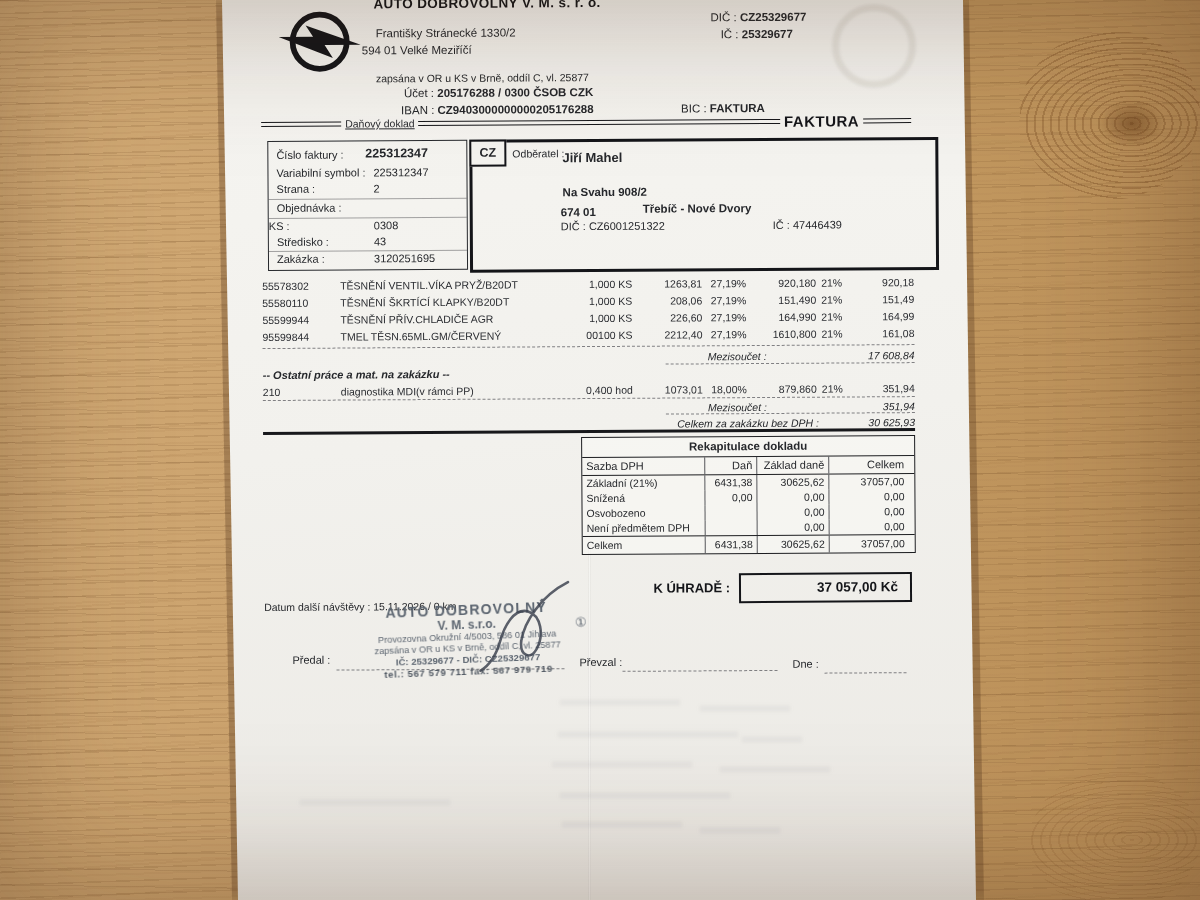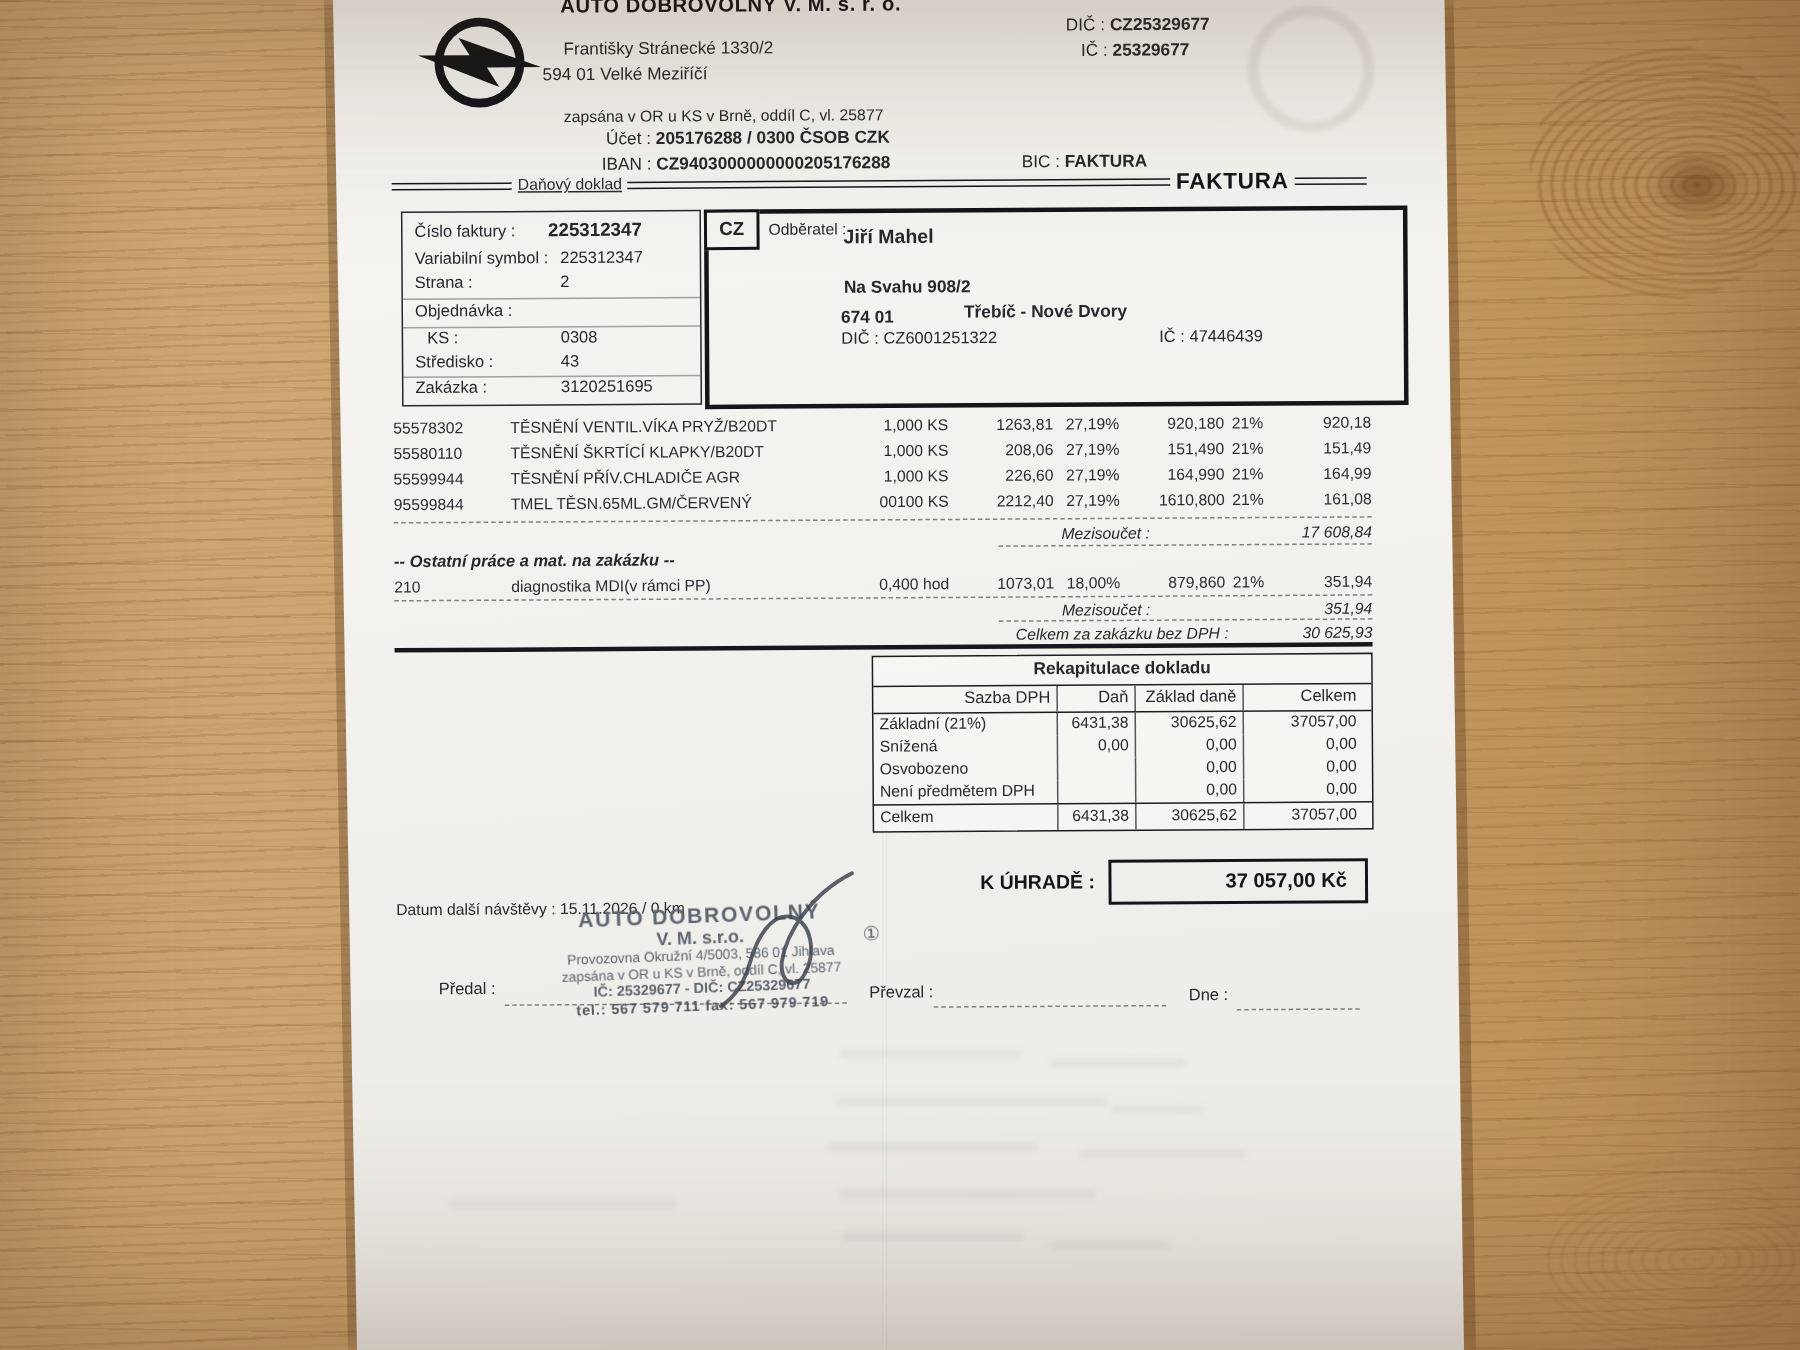--- a/index.html
+++ b/index.html
@@ -64,21 +64,21 @@
 
   
   .recap{position:absolute;left:580px;top:437px;width:332px;border:1.8px solid #1c1d20;
          font-size:10.5px;background:rgba(250,249,246,.55);}
   .rtitle{height:19px;line-height:19px;text-align:center;font-weight:bold;font-size:11.5px;border-bottom:1.3px solid #1c1d20;}
   .rgrid{display:grid;grid-template-columns:122px 52px 72px 80px;}
   .rgrid span{padding:0 4px;line-height:15px;overflow:hidden;}
   .rgrid span+span{border-left:1.1px solid #55565a;text-align:right;}
   .rhead{border-bottom:1.3px solid #1c1d20;}
   .rhead span{line-height:17px;font-size:11px;}
-  .rhead span:first-child{text-align:right;}
+  .rhead span:first-child{text-align:left;}
   .rspacer span{line-height:17px;}
   .rcelkem{border-top:1.3px solid #1c1d20;}
   .rcelkem span{line-height:17px;}
 
   
   .pay-label{position:absolute;left:540px;top:581px;width:188px;text-align:right;font-weight:bold;font-size:13px;color:#141519;}
   .pay-box{position:absolute;left:737px;top:574px;width:169px;height:26px;border:2.6px solid #141519;}
   .pay-amount{display:block;line-height:26px;text-align:right;padding-right:12px;font-weight:bold;font-size:13.5px;color:#141519;}
 
   
@@ -152,21 +152,21 @@
       <div class="infobox">
         <div class="t sz11" style="left:8px;top:7px">Číslo faktury :</div>
         <div class="t b" style="left:97px;top:5px;font-size:12.5px">225312347</div>
         <div class="t sz11" style="left:8px;top:25px">Variabilní symbol :</div>
         <div class="t sz11" style="left:105px;top:25px">225312347</div>
         <div class="t sz11" style="left:8px;top:41px">Strana :</div>
         <div class="t sz11" style="left:105px;top:41px">2</div>
         <div class="hl" style="top:57px"></div>
         <div class="t sz11" style="left:8px;top:60px">Objednávka :</div>
         <div class="hl" style="top:76px"></div>
-        <div class="t sz11" style="left:16px;top:78px">KS :</div>
+        <div class="t sz11" style="left:0;top:78px">KS :</div>
         <div class="t sz11" style="left:105px;top:78px">0308</div>
         <div class="t sz11" style="left:8px;top:94px">Středisko :</div>
         <div class="t sz11" style="left:105px;top:94px">43</div>
         <div class="hl" style="top:109px"></div>
         <div class="t sz11" style="left:8px;top:111px">Zakázka :</div>
         <div class="t sz11" style="left:105px;top:111px">3120251695</div>
       </div>
 
       <div class="custbox">
         <div class="czbox">CZ</div>

